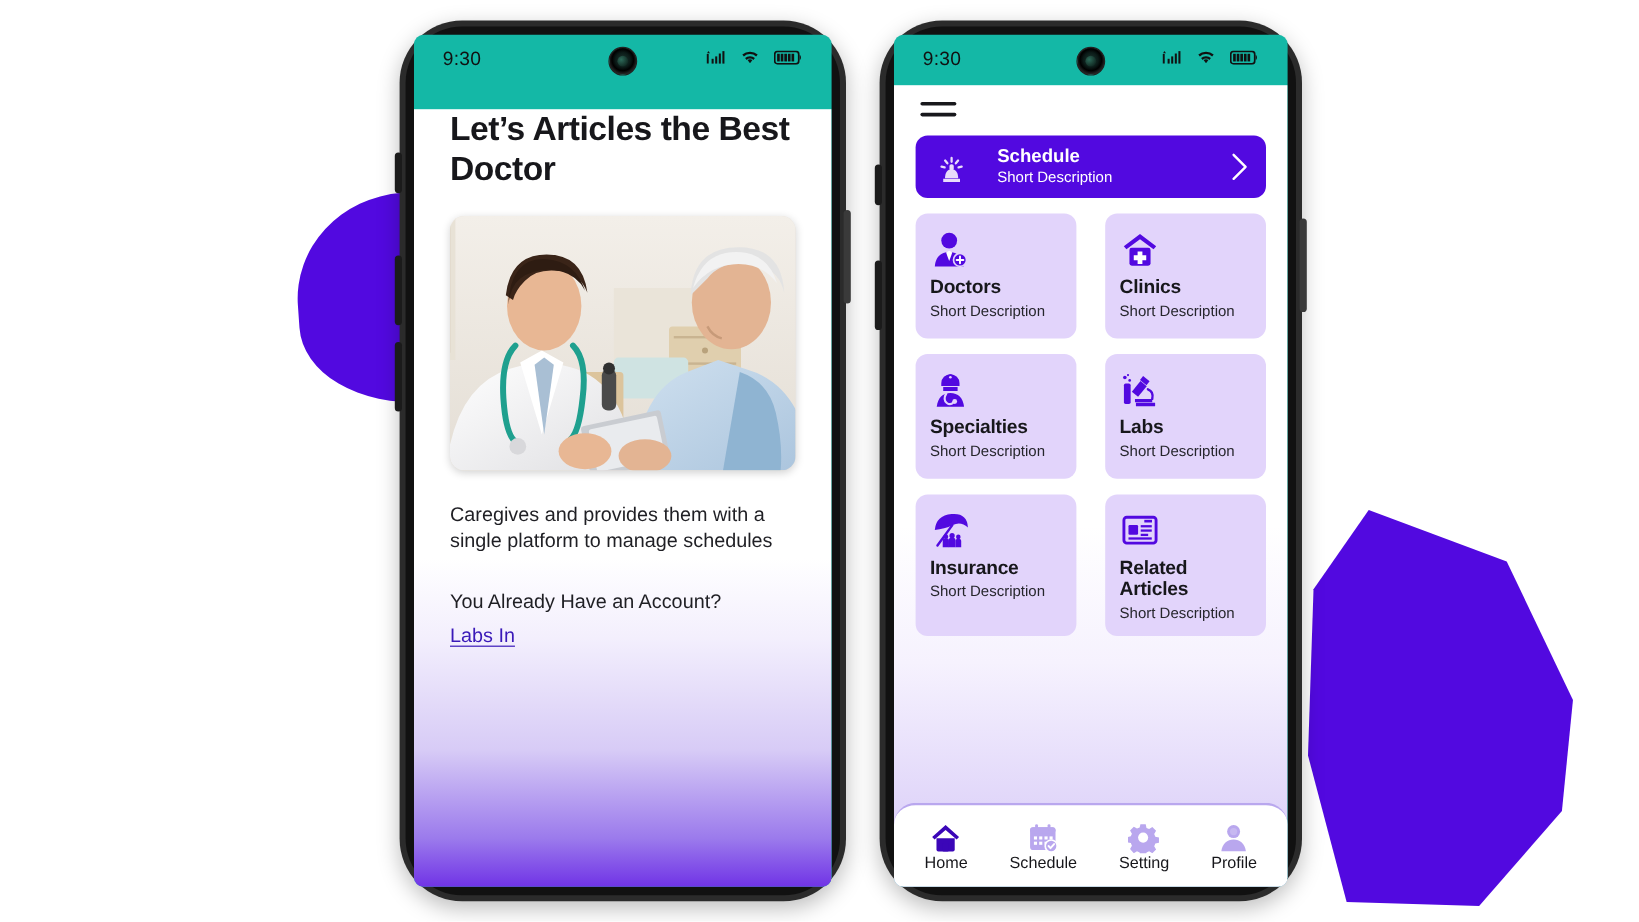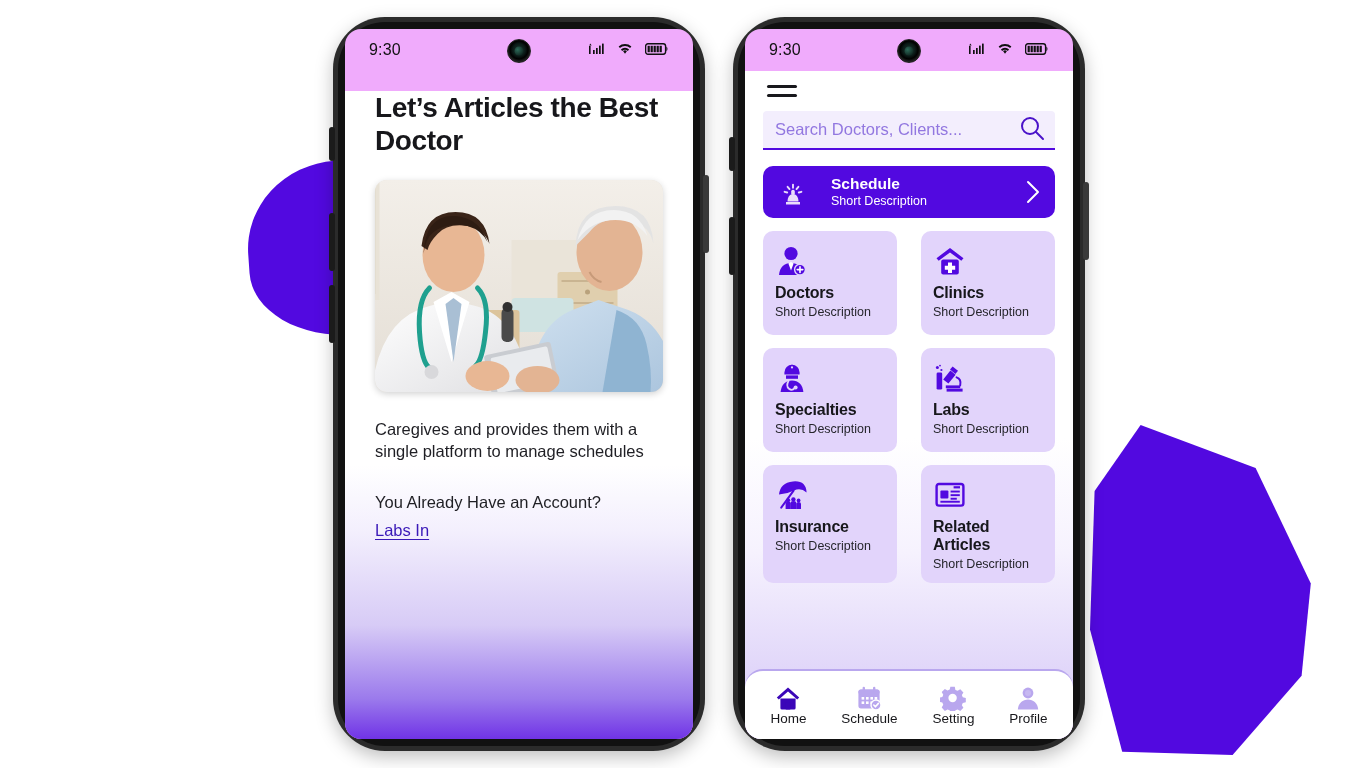--- a/index.html
+++ b/index.html
@@ -31,22 +31,22 @@
     border-radius: 52px;
     padding: 12px;
     box-shadow: 0 6px 18px rgba(0,0,0,.25);
   }
   .phone::before { 
     content: ""; position: absolute; inset: 5px;
     border-radius: 47px; background: #111; z-index: -1;
   }
   .screen {
     position: relative; width: 100%; height: 100%;
-    border-radius: 16px; overflow: hidden;
-    background: #f0abfc;
+    border-radius: 8px; overflow: hidden;
+    background: #14b8a6;
   }
   .phone-1 { left: 333px; top: 17px; width: 372px; height: 734px; }
   .phone-2 { left: 733px; top: 17px; width: 352px; height: 734px; }
 
   
   .btn-side { position: absolute; background: #1b1b1b; border-radius: 3px; z-index: 1; }
   .p1-vol-up  { left: -4px; top: 110px; width: 6px; height: 34px; }
   .p1-vol-dn  { left: -4px; top: 196px; width: 6px; height: 58px; }
   .p1-vol-dn2 { left: -4px; top: 268px; width: 6px; height: 58px; }
   .p1-power   { right: -4px; top: 158px; width: 6px; height: 78px; background:#3a3a3a; }
@@ -322,29 +322,20 @@
 
       <div class="p2-body">
         <div class="p2-scroll">
 
           <div class="hamburger">
             <span></span>
               <span></span>
           </div>
 
 
-          <div class="searchbar">
-            <input type="text" placeholder="Search Doctors, Clients..." style="">
-            <span>
-              <svg width="26" height="26" viewBox="0 0 26 26">
-                <circle cx="11" cy="11" r="8" fill="none" stroke="#4a13c9" stroke-width="2"></circle>
-                <path d="M17 17l7 7" stroke="#4a13c9" stroke-width="2" stroke-linecap="round"></path>
-              </svg>
-            </span>
-          </div>
 
           <div class="emergency">
             <span class="emg-icon">
               <svg width="30" height="30" viewBox="0 0 30 30">
                 <path d="M8 25h14v2.6H8z" fill="#e9dcfb"></path>
                 <path d="M9.5 24.5c0-4.6 2.3-7.6 5.5-7.6s5.5 3 5.5 7.6z" fill="#e9dcfb"></path>
                 <rect x="13.2" y="12.8" width="3.6" height="5" rx="1.6" fill="#e9dcfb"></rect>
                 <path d="M15 7.6v3.2M9.6 9.8l1.9 2.3M20.4 9.8l-1.9 2.3M6.6 14.8l2.6.7M23.4 14.8l-2.6.7" stroke="#e9dcfb" stroke-width="1.9" stroke-linecap="round"></path>
               </svg>
             </span>

